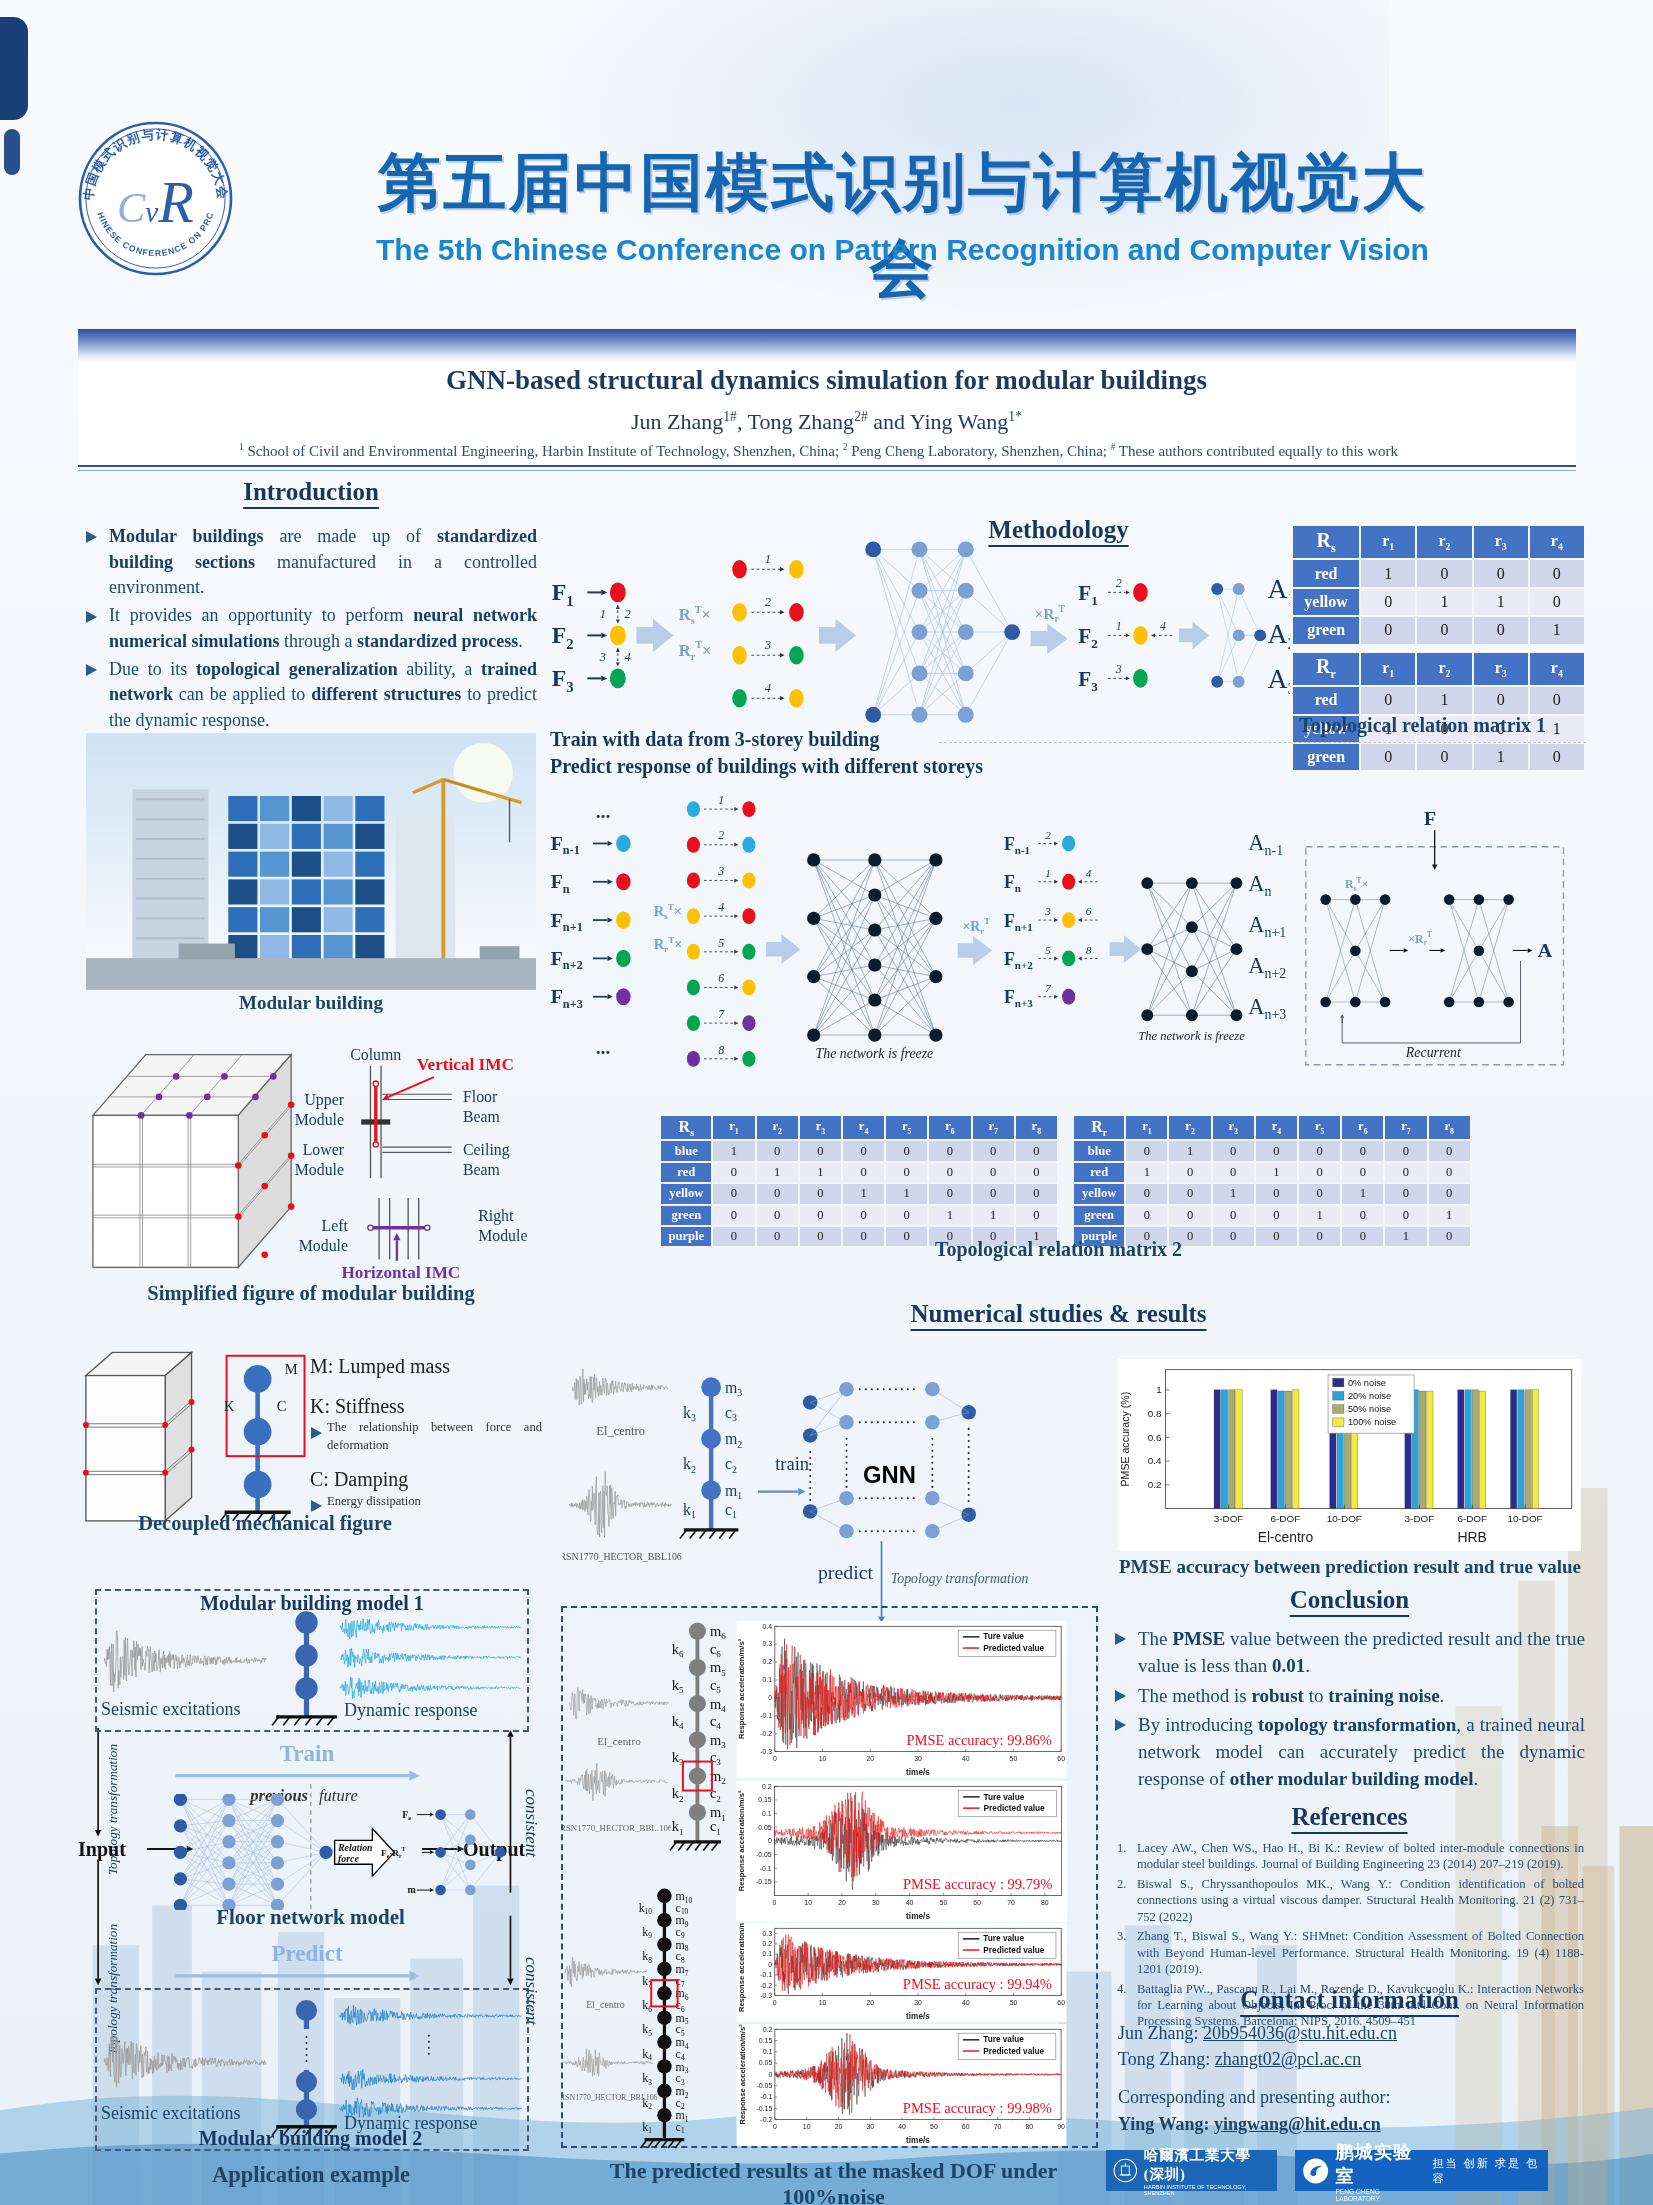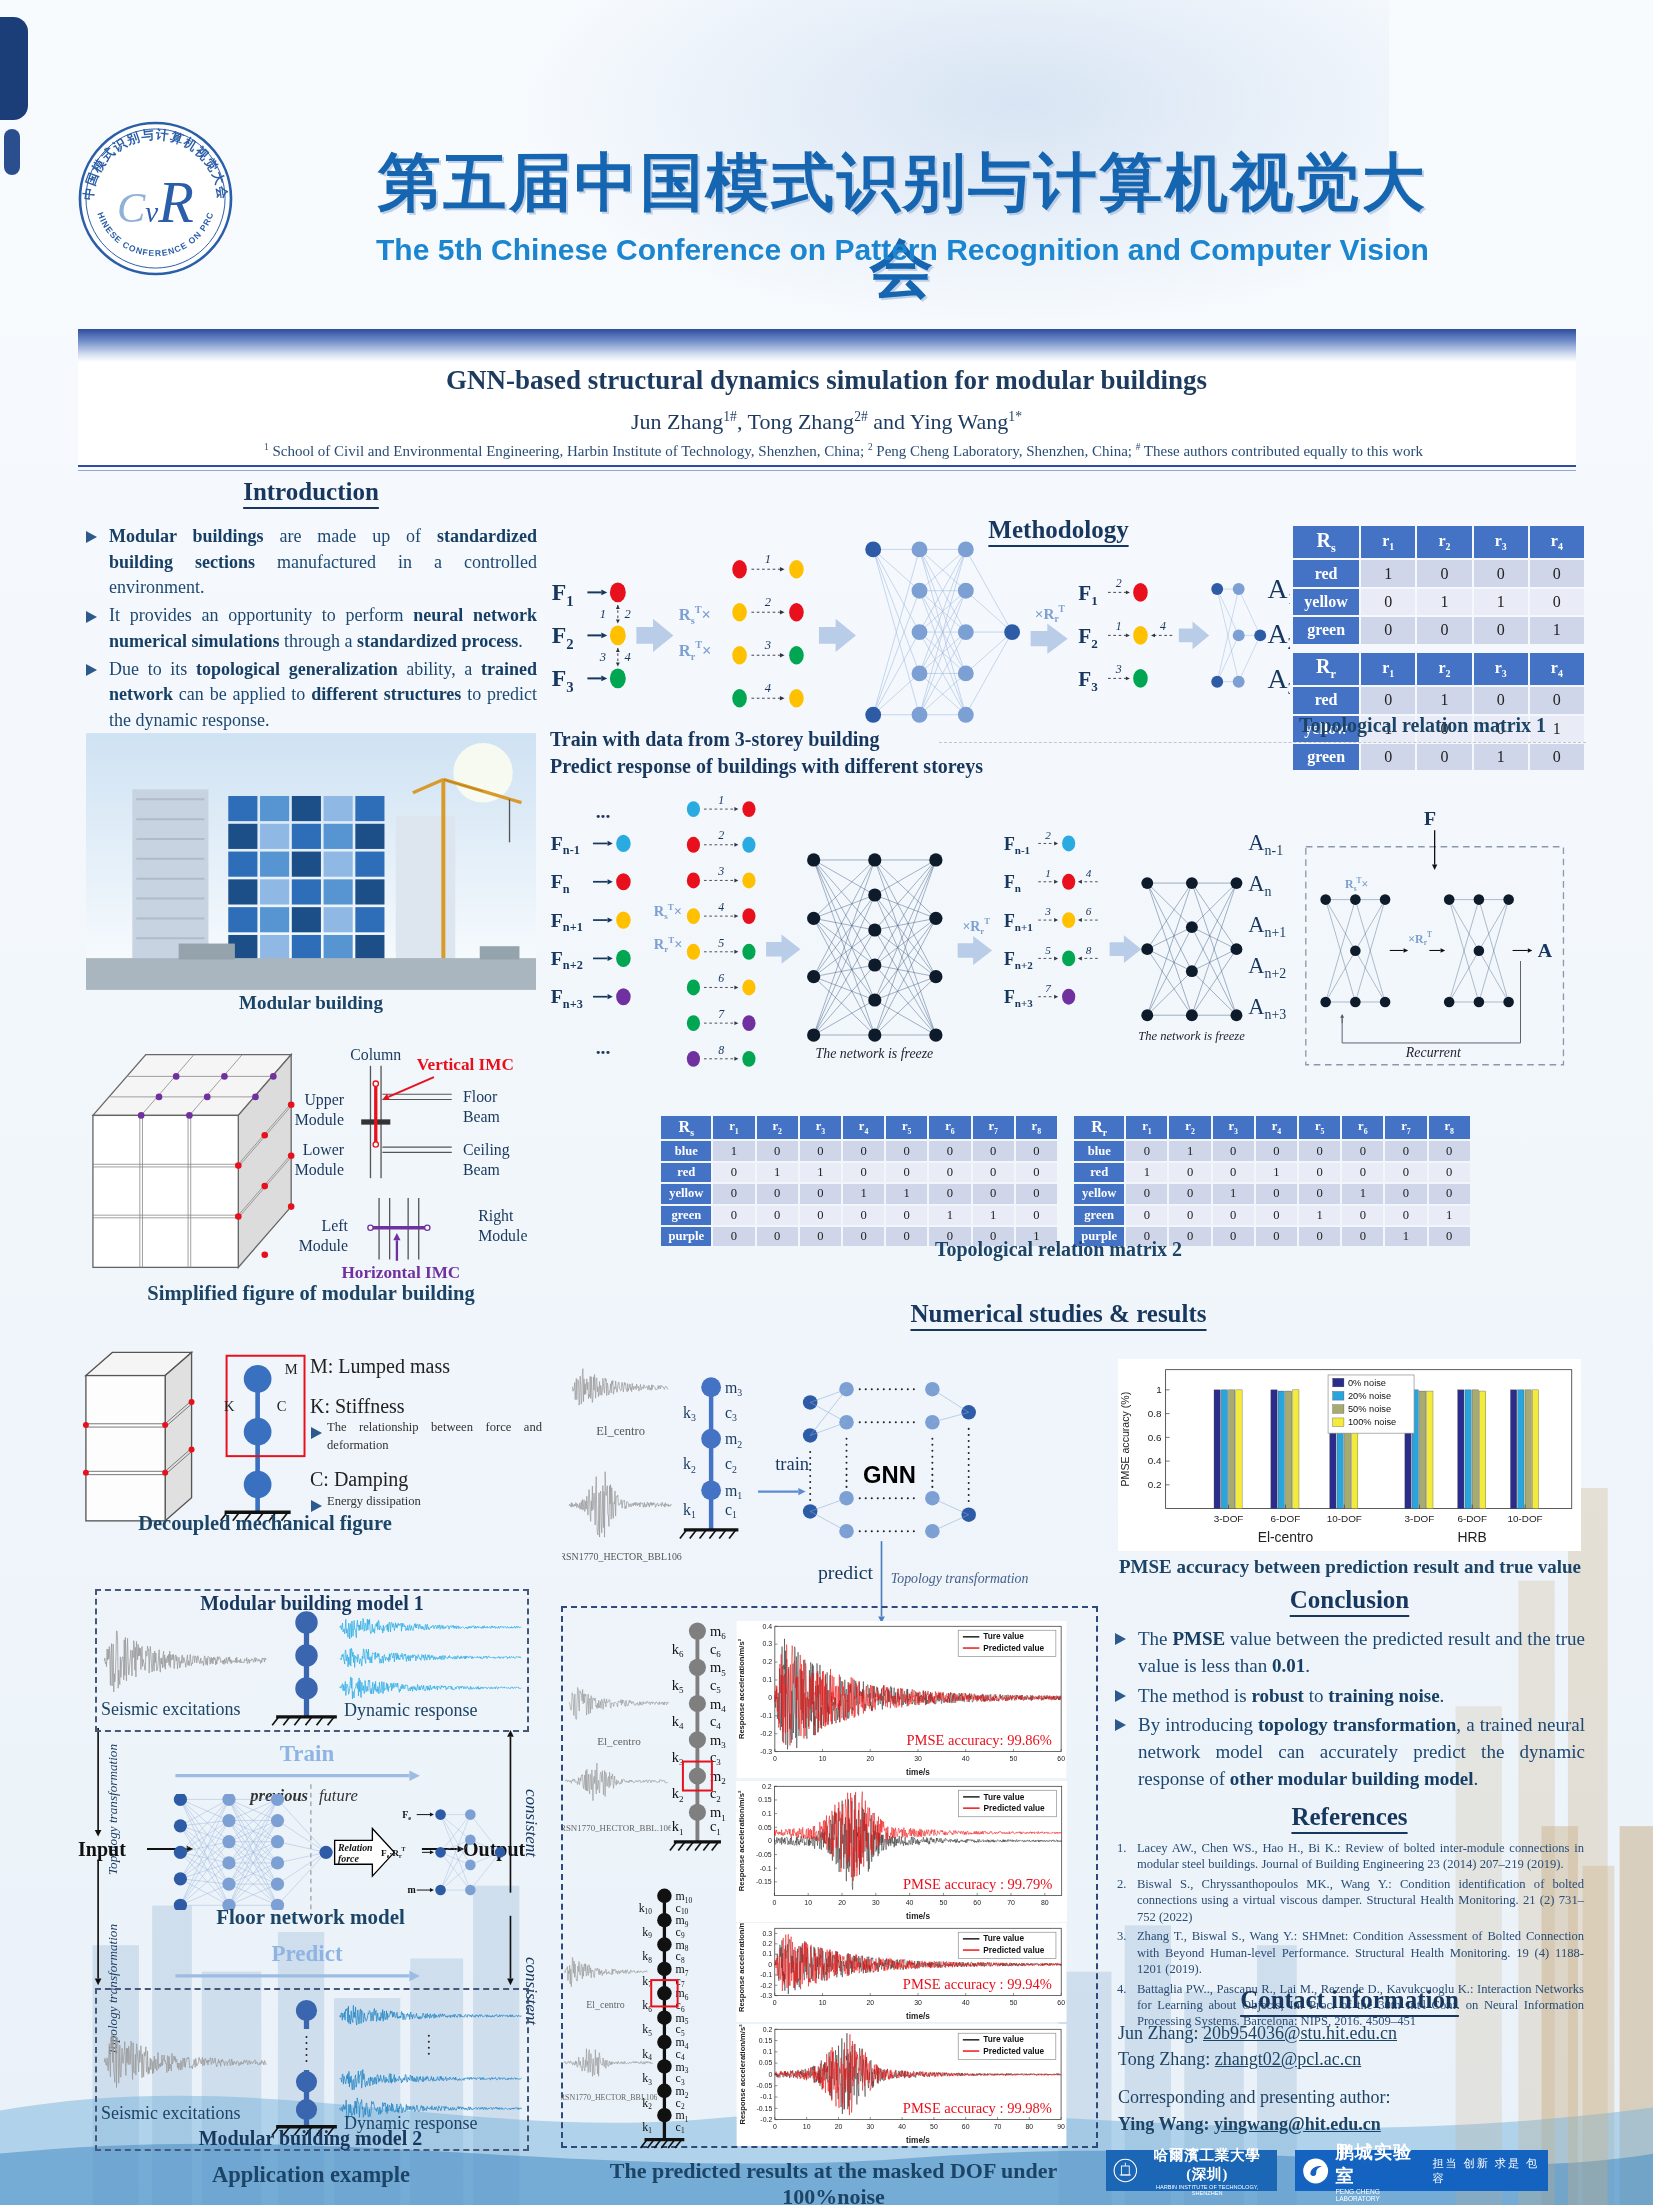--- a/index.html
+++ b/index.html
@@ -85,21 +85,21 @@
         <tspan font-size="64" fill="#8fb0d8">C</tspan><tspan font-size="44" fill="#2b5ea8">v</tspan><tspan font-size="88" fill="#2b5ea8">R</tspan>
       </text>
     </svg>
     <div class="abs" style="left:360px;top:140px;width:1085px;font-size:63px;font-weight:800;color:#1565b0;letter-spacing:2.6px;text-align:center;font-family:'Liberation Sans',sans-serif;text-shadow:2px 2px 0 rgba(150,175,210,.55);">第五届中国模式识别与计算机视觉大会</div>
     <div class="abs" style="left:360px;top:233px;width:1085px;font-size:30px;font-weight:800;color:#1b85cf;text-align:center;font-family:'Liberation Sans',sans-serif;">The 5th Chinese Conference on Pattern Recognition and Computer Vision</div>
 
     <div class="abs" style="left:78px;top:329px;width:1498px;height:138px;background:#ffffff;"></div>
     <div class="abs" style="left:78px;top:329px;width:1498px;height:33px;background:linear-gradient(180deg,#2d4d9d 0%,#6f8cc8 35%,#dbe4f4 80%,#ffffff 100%);"></div>
     <div class="abs" style="left:79px;top:365px;width:1495px;font-size:27px;font-weight:700;color:#1d3a5f;text-align:center;">GNN-based structural dynamics simulation for modular buildings</div>
     <div id="authors" class="abs" style="left:79px;top:409px;width:1495px;font-size:22px;color:#1d3a5f;text-align:center;"><span>Jun Zhang</span><sup>1#</sup>, <span>Tong Zhang</span><sup>2#</sup> and <span>Ying Wang</span><sup>1*</sup></div>
-    <div id="affils" class="abs" style="left:96px;top:442px;width:1495px;font-size:15px;color:#2a4d75;text-align:center;"><sup>1</sup> School of Civil and Environmental Engineering, Harbin Institute of Technology, Shenzhen, China; <sup>2</sup> Peng Cheng Laboratory, Shenzhen, China; <sup>#</sup> These authors contributed equally to this work</div>
+    <div id="affils" class="abs" style="left:71px;top:442px;width:1495px;font-size:15px;color:#2a4d75;text-align:center;"><sup>1</sup> School of Civil and Environmental Engineering, Harbin Institute of Technology, Shenzhen, China; <sup>2</sup> Peng Cheng Laboratory, Shenzhen, China; <sup>#</sup> These authors contributed equally to this work</div>
     <div class="abs" style="left:78px;top:465px;width:1498px;height:0;border-top:2.6px solid #2f4e9e;"></div>
     <div class="abs" style="left:78px;top:470px;width:1498px;height:0;border-top:1.3px solid #93a9d4;"></div>
 
     <div class="abs hd" style="left:86px;top:478px;width:450px;">Introduction</div>
     <div id="intro-bullets" class="abs bullets" style="left:85px;top:524px;width:452px;">
         <div class="bullet"><b>Modular buildings</b><span> are made up of </span><b>standardized building sections</b><span> manufactured in a controlled environment.</span></div>
         <div class="bullet"><span>It provides an opportunity to perform </span><b>neural network numerical simulations</b><span> through a </span><b>standardized process</b><span>.</span></div>
         <div class="bullet"><span>Due to its </span><b>topological generalization</b><span> ability, a </span><b>trained network</b><span> can be applied to </span><b>different structures</b><span> to predict the dynamic response.</span></div>
       </div>
 
@@ -1574,21 +1574,21 @@
       </div>
 
     <div class="abs hd" style="left:1151px;top:1986px;width:397px;">Contact information</div>
     <div id="contact-lines" class="abs" style="left:1118px;top:2023px;width:463px;">
         <div class="contact-line">Jun Zhang: <span class="email">20b954036@stu.hit.edu.cn</span></div>
         <div class="contact-line">Tong Zhang: <span class="email">zhangt02@pcl.ac.cn</span></div>
         <div class="contact-line" style="margin-top: 17px;">Corresponding and presenting author:</div>
         <div class="contact-line" style="font-weight: 700;">Ying Wang: <span class="email">yingwang@hit.edu.cn</span></div>
       </div>
 
-    <div class="abs banner" style="left:1106px;top:2150px;width:171px;height:41px;background:#1b66b5;text-align:center;">
+    <div class="abs banner" style="left:1106px;top:2150px;width:171px;height:41px;background:#1b66b5;">
       <svg width="29" height="29" viewBox="0 0 44 44">
         <circle cx="22" cy="22" r="20" fill="none" stroke="#fff" stroke-width="2"></circle>
         <rect x="15" y="14" width="14" height="16" fill="none" stroke="#fff" stroke-width="1.6"></rect>
         <line x1="22" y1="8" x2="22" y2="14" stroke="#fff" stroke-width="1.6"></line>
         <line x1="12" y1="30" x2="32" y2="30" stroke="#fff" stroke-width="1.6"></line>
       </svg>
       <div>
         <div style="font-size:14.6px;font-weight:700;letter-spacing:0.7px;">哈爾濱工業大學(深圳)</div>
         <div style="font-size:5.6px;font-family:'Liberation Sans',sans-serif;">HARBIN INSTITUTE OF TECHNOLOGY, SHENZHEN</div>
       </div>

